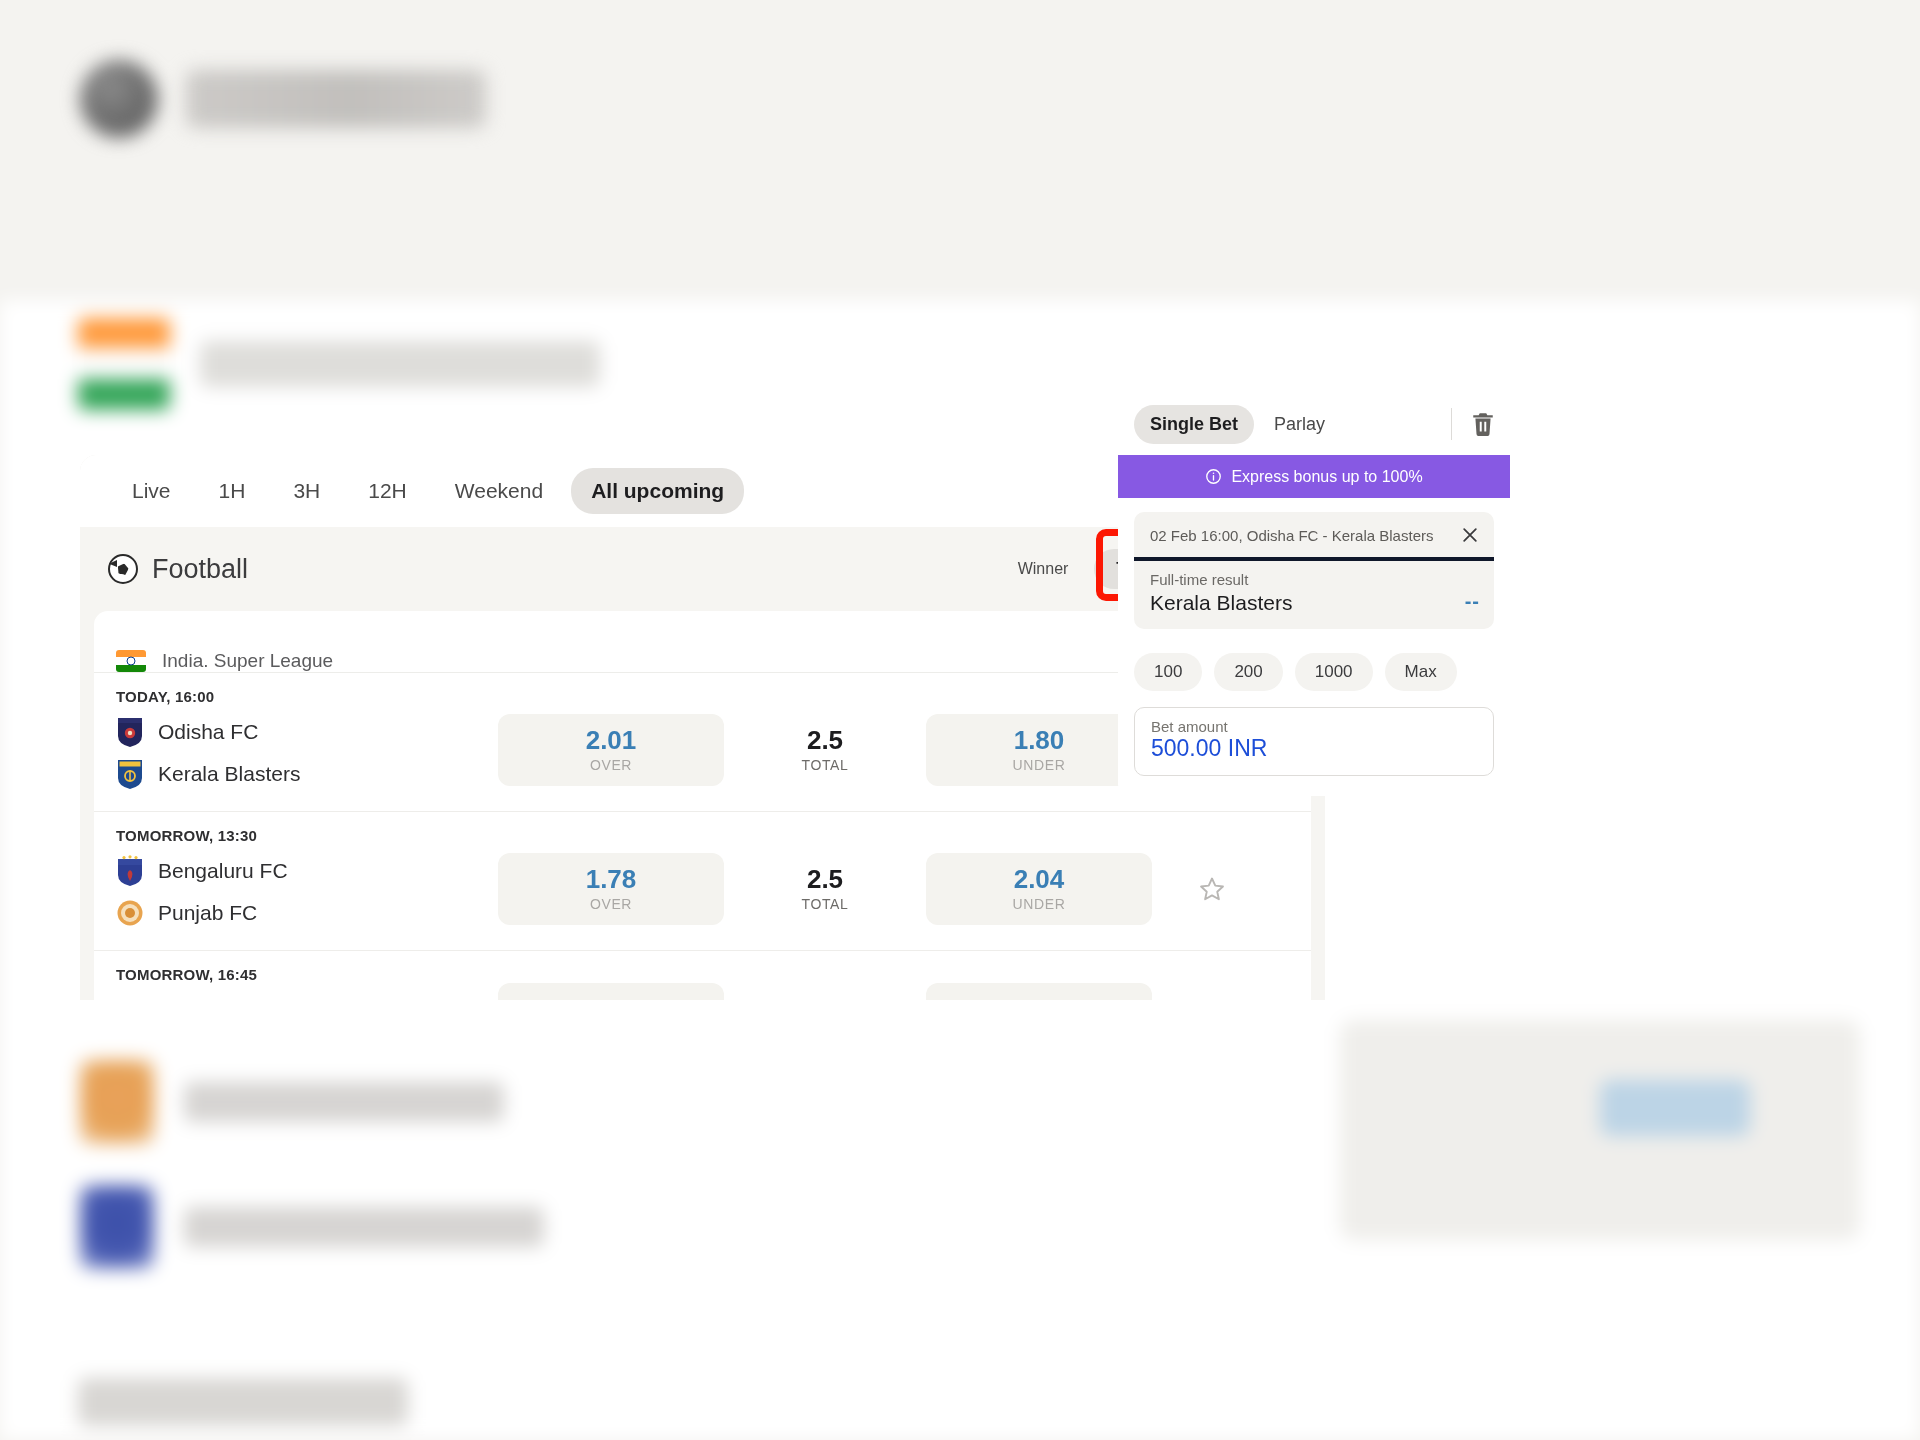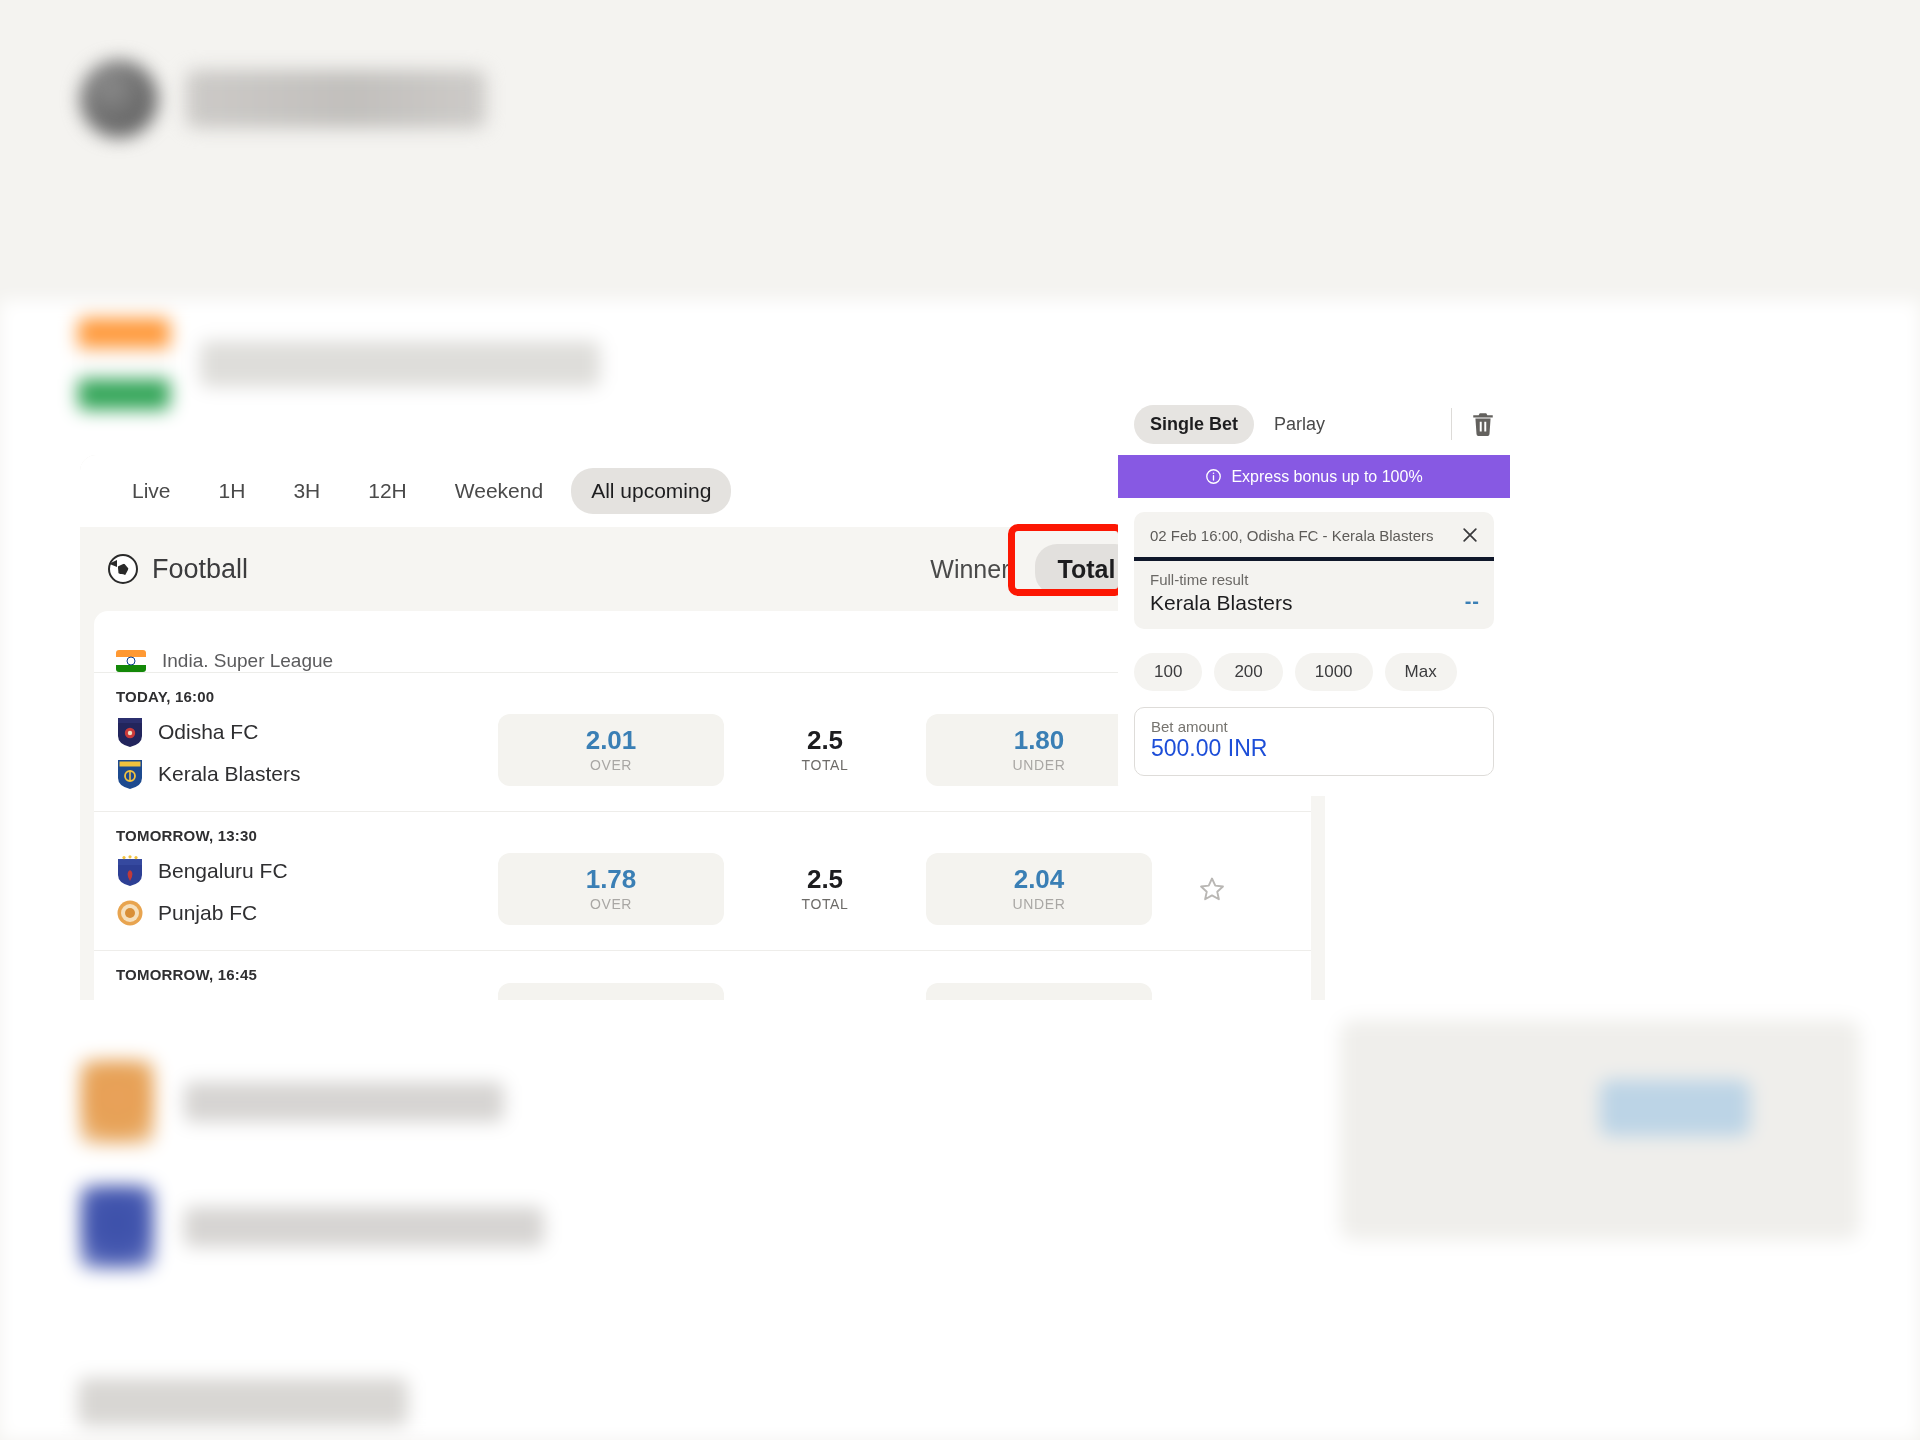--- a/index.html
+++ b/index.html
@@ -109,21 +109,21 @@
     font-size: 21px;
     color: #4a4a4a;
     padding: 11px 20px;
     border-radius: 22px;
     white-space: nowrap;
     cursor: pointer;
   }
   .time-tab.active {
     background: #e4e2df;
     color: #1d1d1f;
-    font-weight: 400;
+    font-weight: 700;
   }
 
   
   .sport-head {
     height: 84px;
     display: flex;
     align-items: center;
     padding: 0 34px 0 28px;
     background: #f6f5f2;
   }
@@ -151,21 +151,21 @@
   .sport-name { font-size: 27px; color: #3c3c3e; }
 
   .market-tabs {
     margin-left: auto;
     display: flex;
     align-items: center;
     gap: 4px;
     position: relative;
   }
   .market-tab {
-    font-size: 25px;
+    font-size: 16px;
     color: #4a4a4a;
     padding: 11px 22px;
     border-radius: 22px;
     cursor: pointer;
     white-space: nowrap;
   }
   .market-tab.active {
     background: #e2e0dd;
     color: #1d1d1f;
     font-weight: 700;

